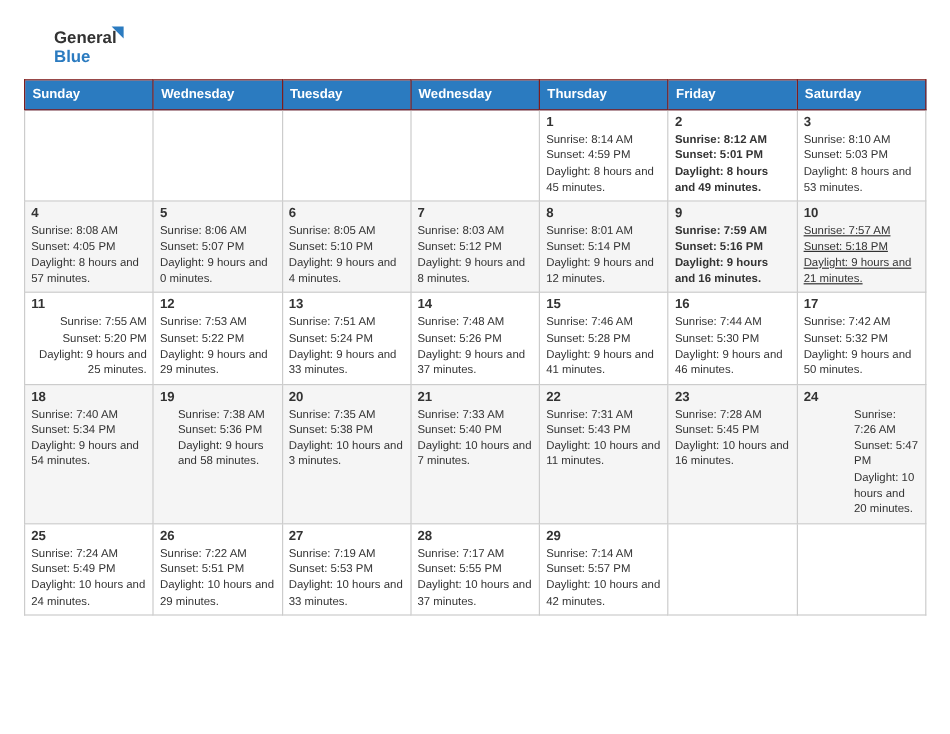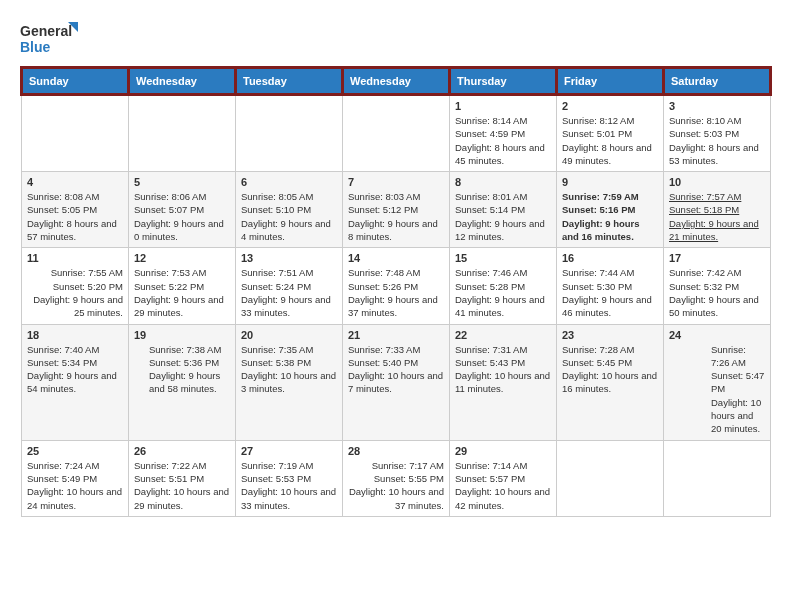--- a/index.html
+++ b/index.html
@@ -13,20 +13,21 @@
     .header-area {
       display: flex;
       align-items: flex-start;
       justify-content: space-between;
       margin-bottom: 4px;
     }
     .logo {
       display: flex;
       align-items: center;
       gap: 4px;
+      margin-left: 25px;
     }
     .title-area {
       text-align: right;
     }
     .month-title {
       font-size: 36px;
       font-weight: bold;
       color: #333;
       line-height: 1.1;
     }
@@ -41,21 +42,21 @@
       font-size: 10px;
       margin-top: 8px;
     }
     .calendar-table th {
       background-color: #2b7bc0;
       color: #fff;
       text-align: left;
       padding: 6px 6px;
       font-size: 11px;
       font-weight: bold;
-      border: 3px solid #7f1d1d;
+      border: 1px solid #7f1d1d;
     }
     .calendar-table td {
       border: 1px solid #ccc;
       vertical-align: top;
       padding: 4px 5px;
       width: calc(100% / 7);
       min-height: 70px;
       background: #fff;
     }
     .calendar-table tr:nth-child(even) td {
@@ -113,36 +114,36 @@
         <td class="empty-cell"></td>
         <td class="empty-cell"></td>
         <td>
           <span class="day-num">1</span>
           <div class="day-info" style="white-space: pre-line;">Sunrise: 8:14 AM
 Sunset: 4:59 PM
 Daylight: 8 hours and 45 minutes.</div>
         </td>
         <td>
           <span class="day-num">2</span>
-          <div class="day-info" style="white-space: pre-line;">Sunrise: 8:12 AM
+          <div class="day-info" style="white-space: pre-line; font-weight: bold;">Sunrise: 8:12 AM
 Sunset: 5:01 PM
 Daylight: 8 hours and 49 minutes.</div>
         </td>
         <td>
           <span class="day-num">3</span>
           <div class="day-info" style="white-space: pre-line;">Sunrise: 8:10 AM
 Sunset: 5:03 PM
 Daylight: 8 hours and 53 minutes.</div>
         </td>
       </tr>
       <tr>
         <td>
           <span class="day-num">4</span>
           <div class="day-info" style="white-space: pre-line;">Sunrise: 8:08 AM
-Sunset: 5:05 PM
+Sunset: 4:05 PM
 Daylight: 8 hours and 57 minutes.</div>
         </td>
         <td>
           <span class="day-num">5</span>
           <div class="day-info" style="white-space: pre-line;">Sunrise: 8:06 AM
 Sunset: 5:07 PM
 Daylight: 9 hours and 0 minutes.</div>
         </td>
         <td>
           <span class="day-num">6</span>
@@ -277,21 +278,21 @@
 Daylight: 10 hours and 29 minutes.</div>
         </td>
         <td>
           <span class="day-num">27</span>
           <div class="day-info" style="white-space: pre-line;">Sunrise: 7:19 AM
 Sunset: 5:53 PM
 Daylight: 10 hours and 33 minutes.</div>
         </td>
         <td>
           <span class="day-num">28</span>
-          <div class="day-info" style="white-space: pre-line; text-align: right;">Sunrise: 7:17 AM
+          <div class="day-info" style="white-space: pre-line;">Sunrise: 7:17 AM
 Sunset: 5:55 PM
 Daylight: 10 hours and 37 minutes.</div>
         </td>
         <td>
           <span class="day-num">29</span>
           <div class="day-info" style="white-space: pre-line;">Sunrise: 7:14 AM
 Sunset: 5:57 PM
 Daylight: 10 hours and 42 minutes.</div>
         </td>
         <td class="empty-cell"></td>

